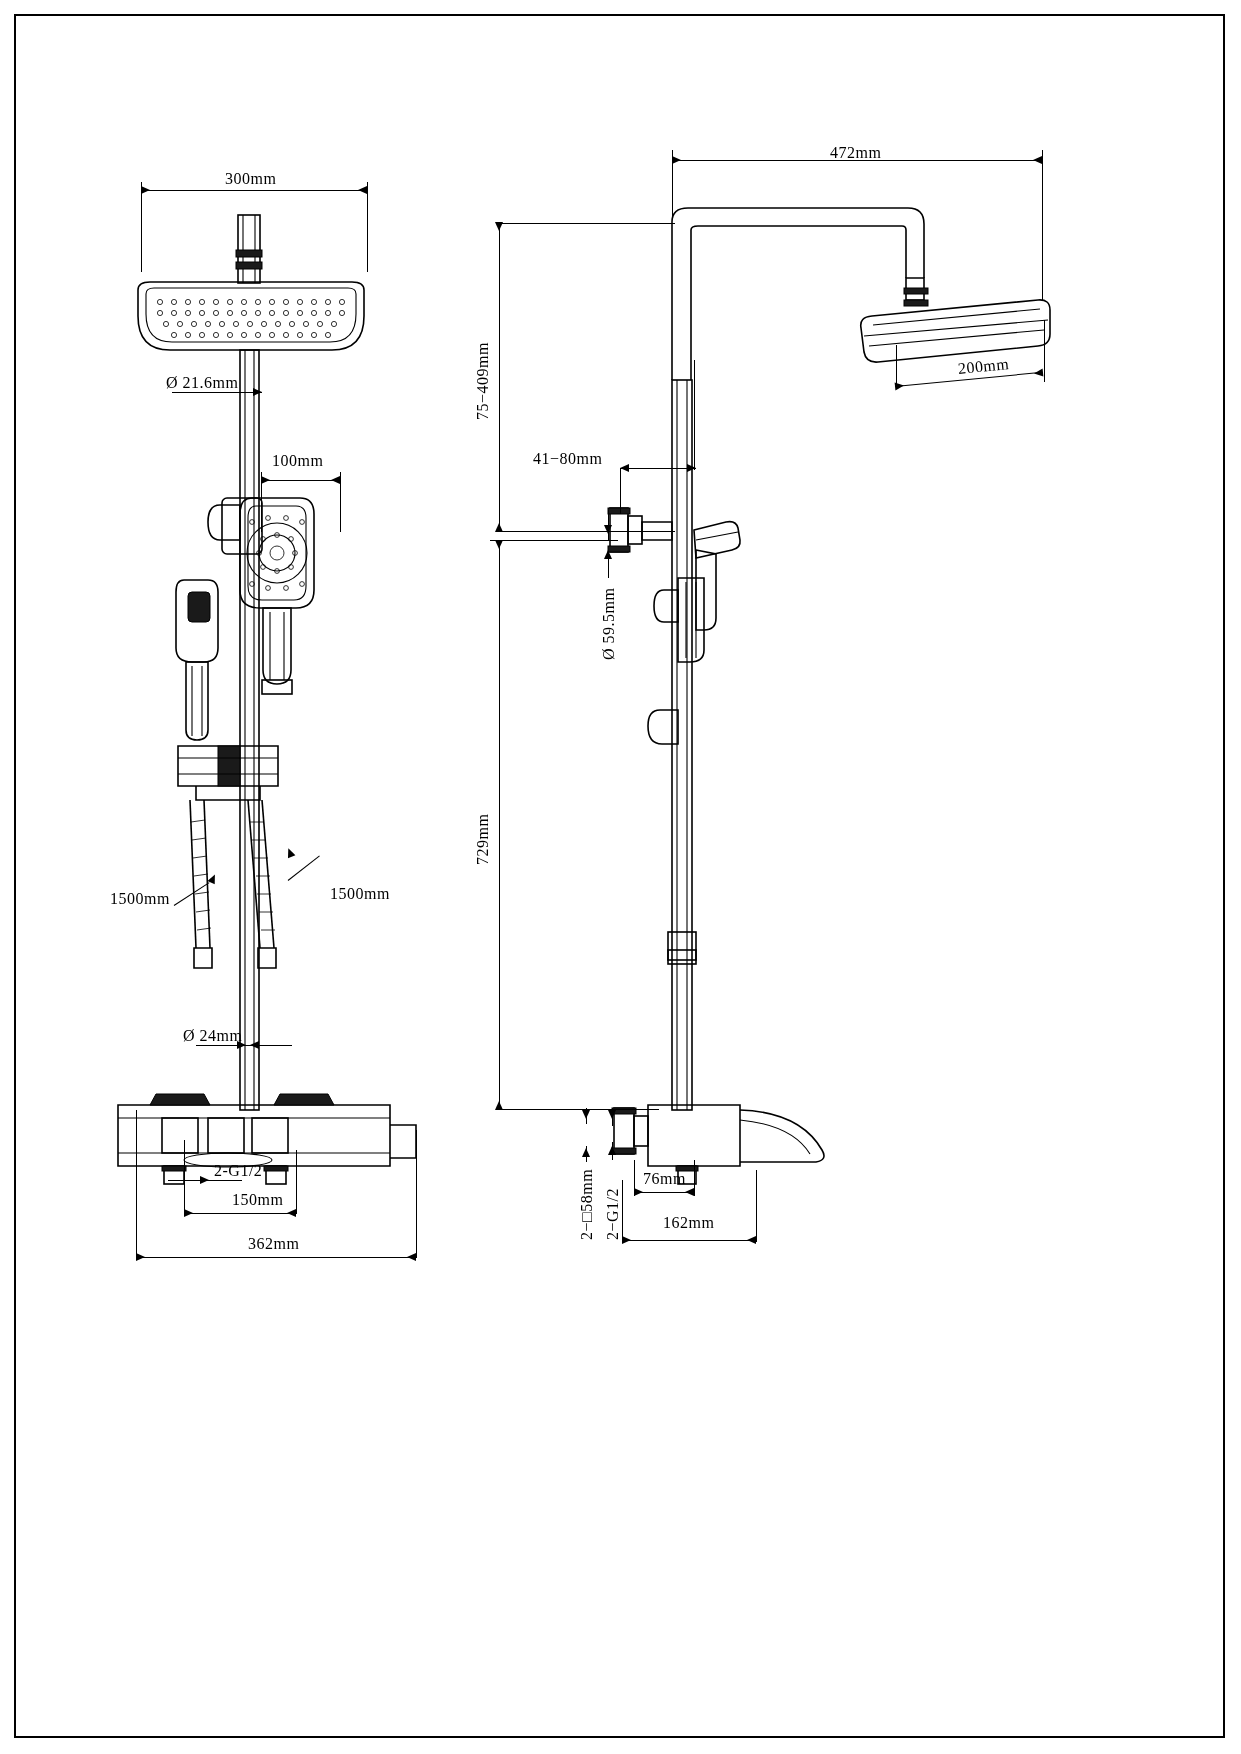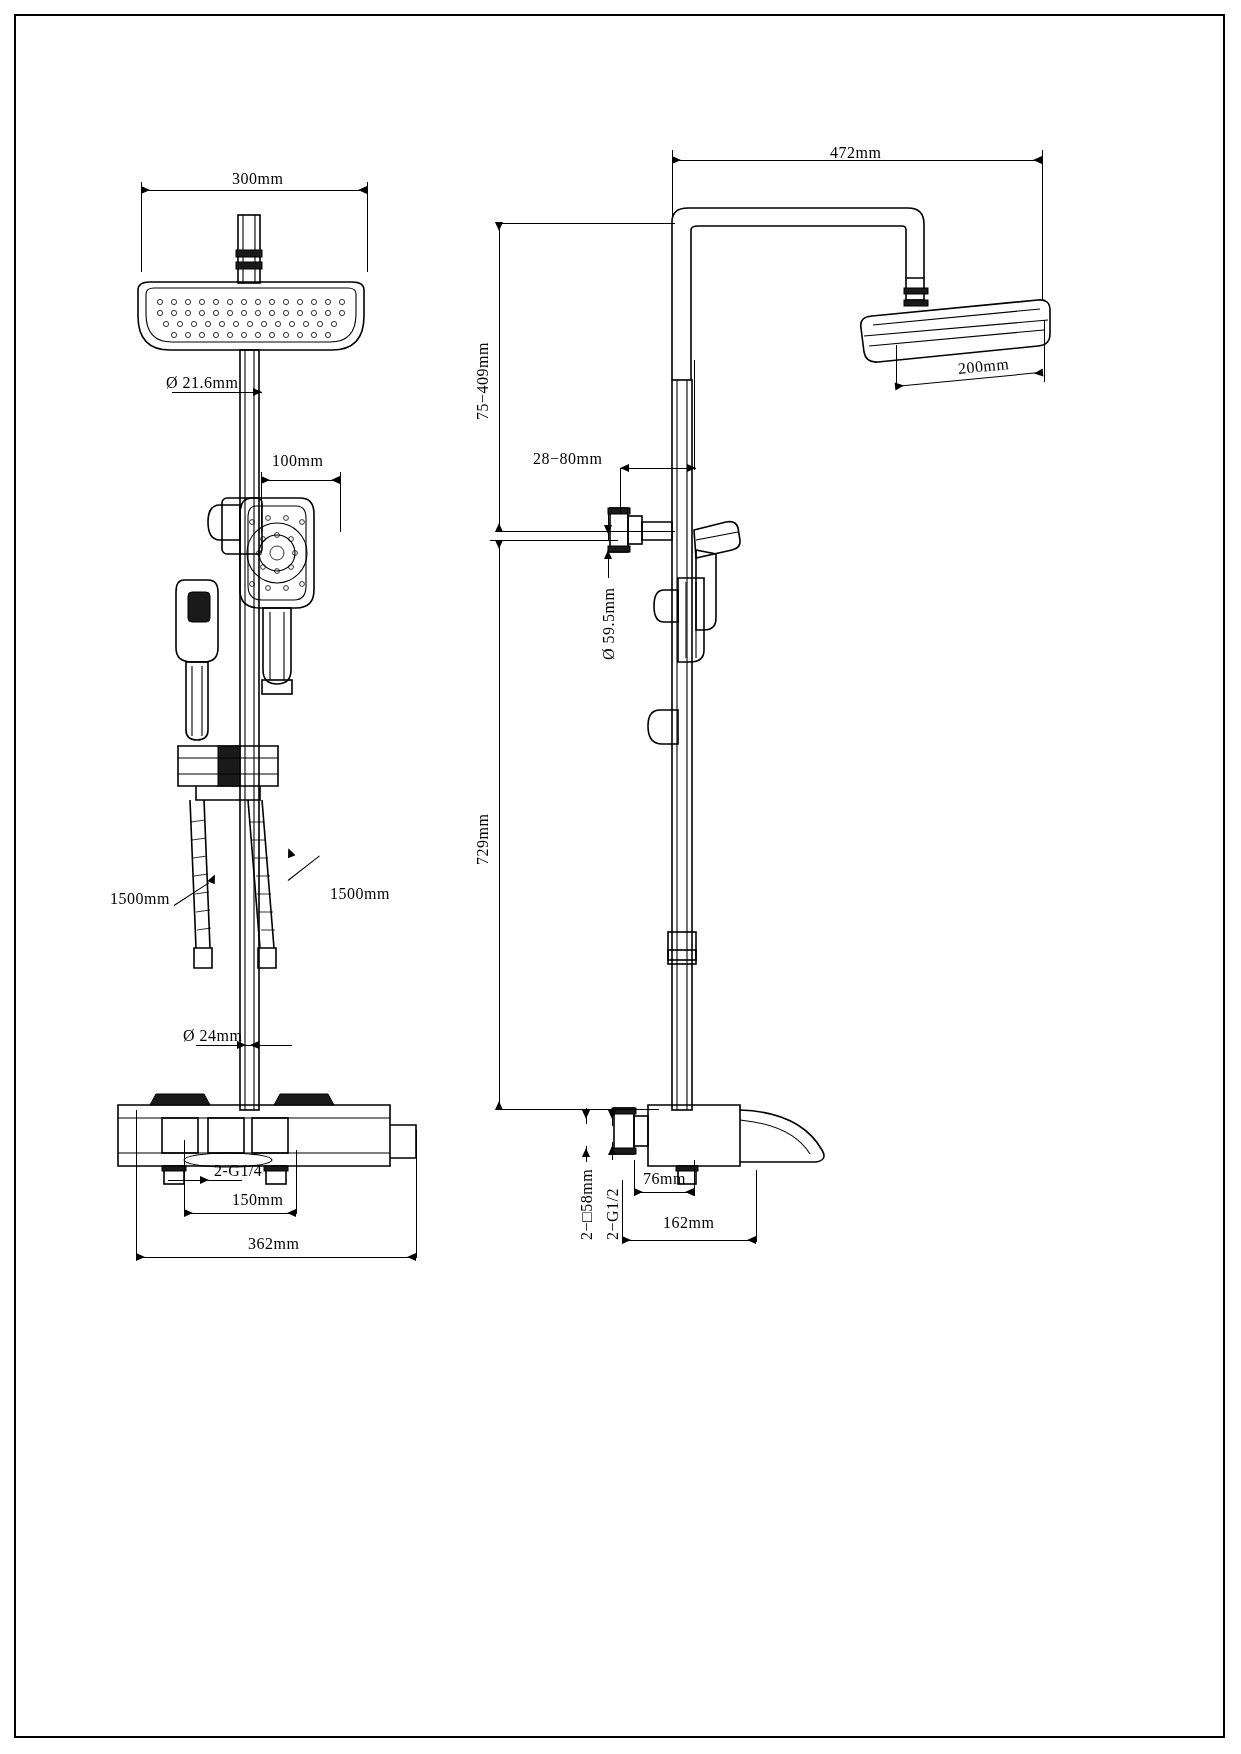--- a/index.html
+++ b/index.html
@@ -257,21 +257,21 @@
       <rect class="outline" x="58" y="1016" width="18" height="18"></rect>
       <rect class="fill-dark" x="56" y="1016" width="22" height="5"></rect>
     </g>
   </svg>
 
   <div class="ln v" style="left:141px;top:182px;height:90px;"></div>
   <div class="ln v" style="left:367px;top:182px;height:90px;"></div>
   <div class="ln h" style="left:141px;top:190px;width:226px;"></div>
   <div class="arrow ar-r" style="left:141px;top:186px;"></div>
   <div class="arrow ar-l" style="left:358px;top:186px;"></div>
-  <div class="dim-label" style="left:232px;top:170px;font-family:Liberation Serif, serif;">300mm</div>
+  <div class="dim-label" style="left:225px;top:170px;font-family:Liberation Serif, serif;">300mm</div>
 
   <div class="ln h" style="left:172px;top:392px;width:90px;"></div>
   <div class="arrow ar-r" style="left:253px;top:388px;"></div>
   <div class="dim-label" style="left:166px;top:374px;">Ø 21.6mm</div>
 
   <div class="ln v" style="left:261px;top:472px;height:60px;"></div>
   <div class="ln v" style="left:340px;top:472px;height:60px;"></div>
   <div class="ln h" style="left:261px;top:480px;width:79px;"></div>
   <div class="arrow ar-r" style="left:261px;top:476px;"></div>
   <div class="arrow ar-l" style="left:331px;top:476px;"></div>
@@ -286,21 +286,21 @@
   <div class="dim-label" style="left:330px;top:885px;">1500mm</div>
 
   <div class="ln h" style="left:196px;top:1045px;width:96px;"></div>
   <div class="arrow ar-r" style="left:237px;top:1041px;"></div>
   <div class="arrow ar-l" style="left:250px;top:1041px;"></div>
   <div class="dim-label" style="left:183px;top:1027px;">Ø 24mm</div>
 
   <div class="ln h" style="left:168px;top:1180px;width:74px;"></div>
   <div class="ln v" style="left:184px;top:1140px;height:40px;"></div>
   <div class="arrow ar-r" style="left:200px;top:1176px;"></div>
-  <div class="dim-label" style="left:214px;top:1162px;">2-G1/4</div>
+  <div class="dim-label" style="left:214px;top:1162px;">2-G1/2</div>
 
   <div class="ln v" style="left:184px;top:1150px;height:64px;"></div>
   <div class="ln v" style="left:296px;top:1150px;height:64px;"></div>
   <div class="ln h" style="left:184px;top:1213px;width:112px;"></div>
   <div class="arrow ar-r" style="left:184px;top:1209px;"></div>
   <div class="arrow ar-l" style="left:287px;top:1209px;"></div>
   <div class="dim-label" style="left:232px;top:1191px;">150mm</div>
 
   <div class="ln v" style="left:136px;top:1110px;height:148px;"></div>
   <div class="ln v" style="left:416px;top:1130px;height:128px;"></div>
@@ -328,21 +328,21 @@
   <div class="arrow ar-u" style="left:495px;top:523px;"></div>
   <div class="ln h" style="left:499px;top:223px;width:176px;"></div>
   <div class="ln h" style="left:499px;top:531px;width:176px;"></div>
   <div class="dim-label vert" style="left:492px;top:420px;transform:rotate(-90deg) translateY(-100%);transform-origin:left top;">75−409mm</div>
 
   <div class="ln h" style="left:620px;top:468px;width:76px;"></div>
   <div class="ln v" style="left:620px;top:468px;height:46px;"></div>
   <div class="ln v" style="left:694px;top:360px;height:110px;"></div>
   <div class="arrow ar-l" style="left:620px;top:464px;"></div>
   <div class="arrow ar-r" style="left:687px;top:464px;"></div>
-  <div class="dim-label" style="left:533px;top:450px;">28−80mm</div>
+  <div class="dim-label" style="left:533px;top:450px;">41−80mm</div>
 
   <div class="ln v" style="left:608px;top:510px;height:30px;"></div>
   <div class="ln v" style="left:608px;top:554px;height:24px;"></div>
   <div class="arrow ar-d" style="left:604px;top:525px;"></div>
   <div class="arrow ar-u" style="left:604px;top:550px;"></div>
   <div class="ln h" style="left:490px;top:540px;width:128px;"></div>
   <div class="dim-label vert" style="left:600px;top:660px;transform:rotate(-90deg);transform-origin:left top;">Ø 59.5mm</div>
 
   <div class="ln v" style="left:499px;top:540px;height:570px;"></div>
   <div class="arrow ar-u" style="left:495px;top:1101px;"></div>

